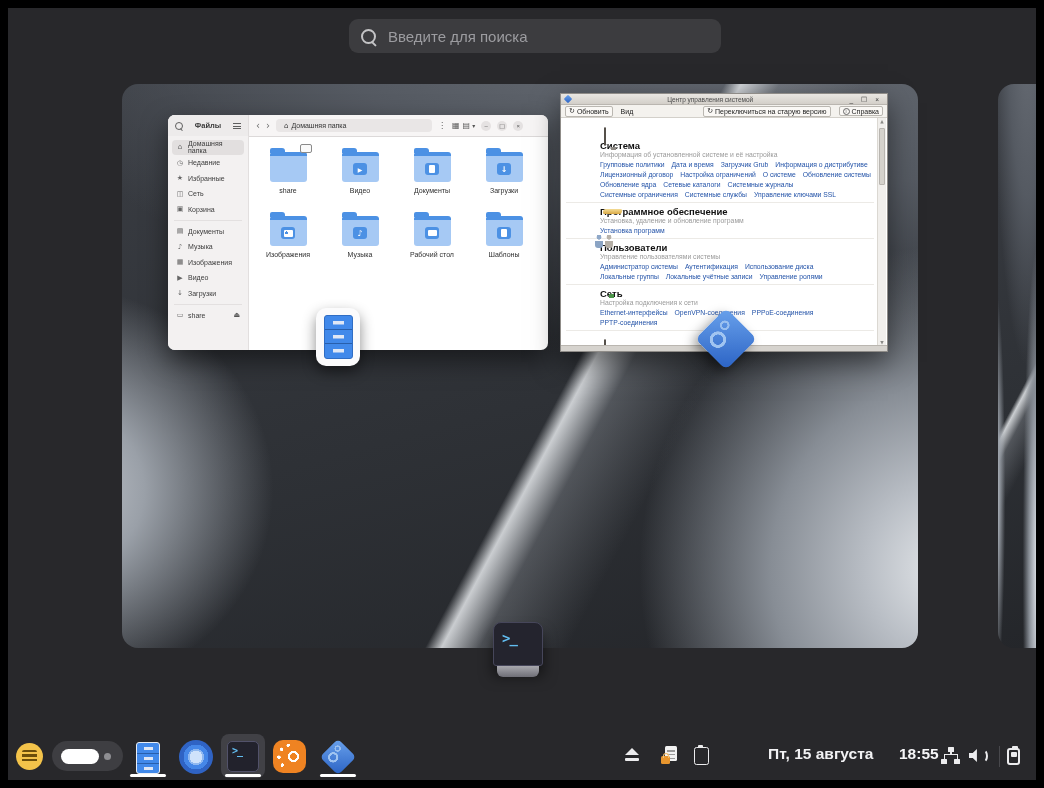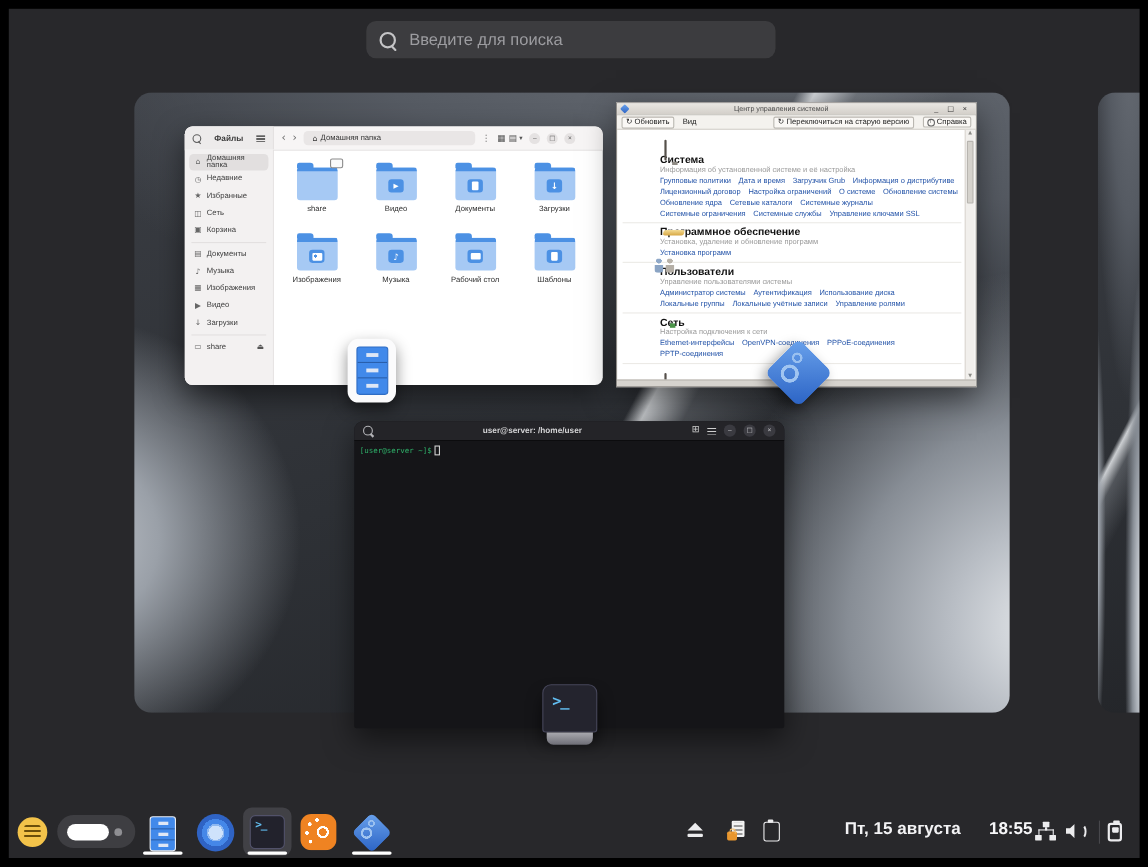--- a/index.html
+++ b/index.html
@@ -5,21 +5,21 @@
   html,body{margin:0;padding:0;background:#000;}
   .stage{position:relative;width:1044px;height:788px;background:#000;overflow:hidden;
          font-family:"Liberation Sans",sans-serif;-webkit-font-smoothing:antialiased;}
   .abs{position:absolute;}
   .g{font-family:"DejaVu Sans",sans-serif;}
 
   
   .overview{position:absolute;left:8px;top:8px;width:1028px;height:772px;background:#28282b;}
 
   
-  .searchbar{position:absolute;left:333px;top:19px;width:372px;height:34px;background:#3c3c3f;
+  .searchbar{position:absolute;left:349px;top:19px;width:372px;height:34px;background:#3c3c3f;
              border-radius:9px;display:flex;align-items:center;padding:0 12px;box-sizing:border-box;gap:10px;}
   .mag{width:11px;height:11px;border:2px solid #c4c4c6;border-radius:50%;position:relative;flex:none;}
   .mag::after{content:'';position:absolute;width:2px;height:6px;background:#c4c4c6;left:10px;top:10px;
               transform:rotate(-45deg);border-radius:1px;}
   .search-input{background:transparent;border:none;outline:none;color:#a2a2a6;font-size:15px;width:100%;
                 font-family:"Liberation Sans",sans-serif;}
   .search-input::placeholder{color:#9c9ca0;}
 
   
   .wallpaper{
@@ -516,37 +516,20 @@
       <span class="ar g" style="top:1px">▲</span>
       <div class="cc-thumb"></div>
       <span class="ar g" style="bottom:1px">▼</span>
     </div>
     <div class="cc-bottom"></div>
   </div>
   <div class="abs badge-cc">
     <div class="diamond"></div>
   </div>
 
-  <div class="win term">
-    <div class="th">
-      <span class="mag-d"></span>
-      <span class="th-title">user@server: /home/user</span>
-      <span class="tgl g">⊞</span>
-      <span class="i-bars-l"></span>
-      <span class="tcb">–</span>
-      <span class="tcb g">□</span>
-      <span class="tcb">×</span>
-    </div>
-    <div class="term-body">
-      <div class="prompt">
-        <span>[user@server ~]$</span>
-        <span class="cursor"></span>
-      </div>
-    </div>
-  </div>
   <div class="abs badge-term">
     <div class="key-top">
       <span>&gt;_</span>
     </div>
     <div class="key-base"></div>
   </div>
 
   <div class="abs dash-menu"></div>
   <div class="abs ws-pill">
     <div class="ws-active"></div>

